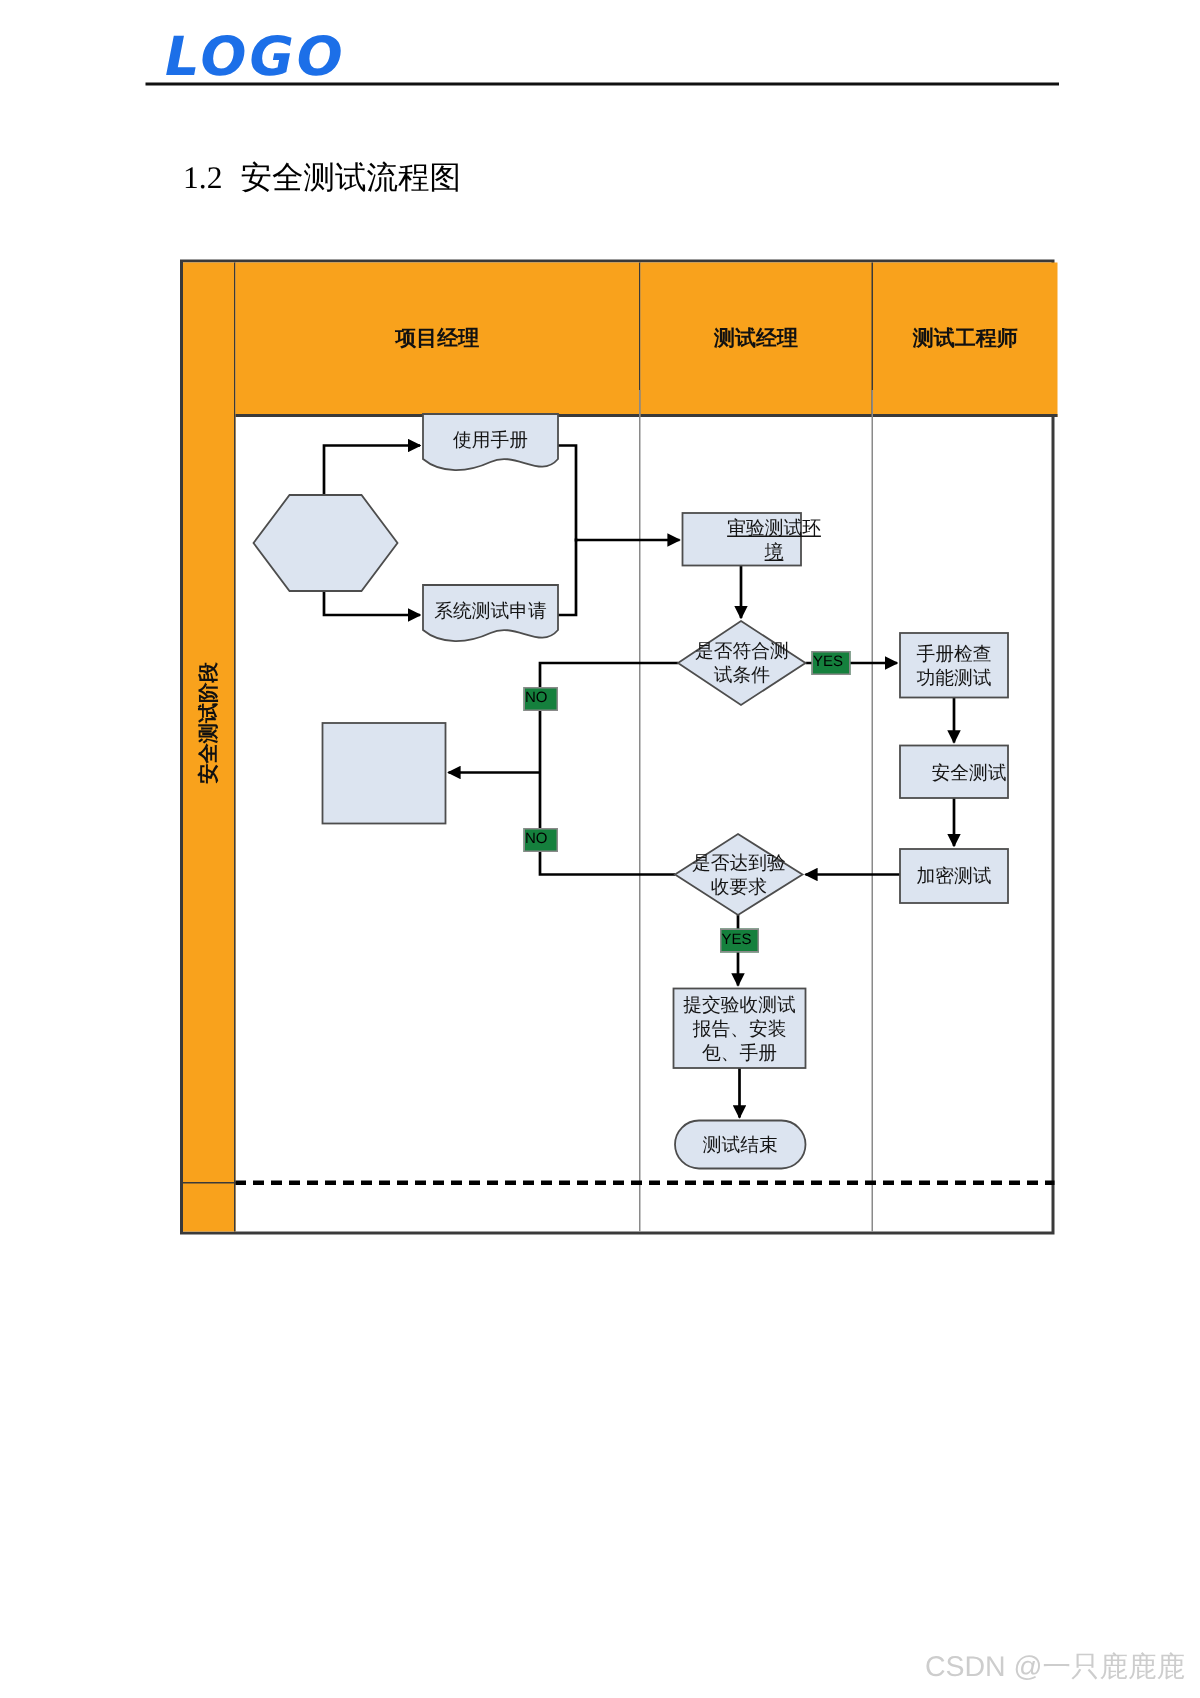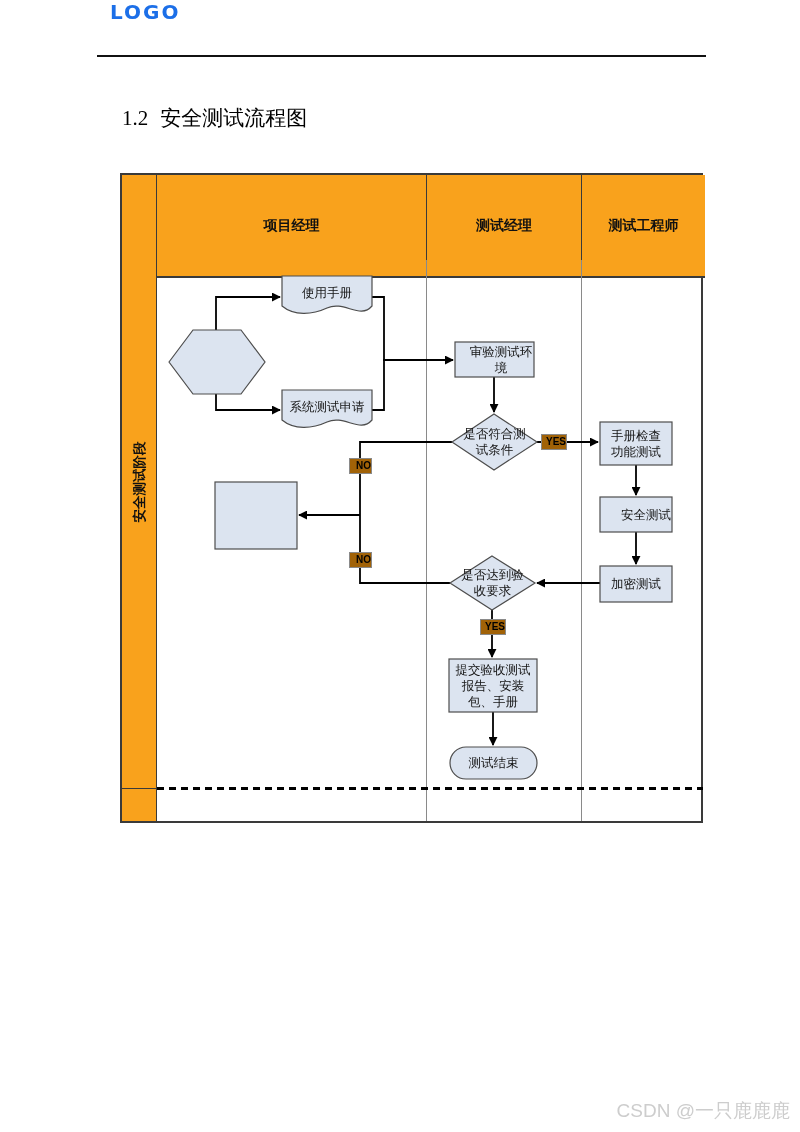--- a/index.html
+++ b/index.html
@@ -1,21 +1,21 @@
 <!DOCTYPE html>
 <html><head>
 <meta charset="utf-8">
 <style>
   html,body{margin:0;padding:0;background:#ffffff;}
   #page{position:relative;width:800px;height:1132px;background:#fff;overflow:hidden;
         font-family:"Liberation Serif","DejaVu Serif",serif;color:#111;}
 
   
-  #logo{position:absolute;left:110px;top:0;font-family:"DejaVu Sans","Liberation Sans",sans-serif;
-        font-weight:800;font-size:20px;letter-spacing:2px;color:#1c6fe8;}
+  #logo{position:absolute;left:110px;top:18px;font-family:"DejaVu Sans","Liberation Sans",sans-serif;
+        font-weight:800;font-size:36px;letter-spacing:2px;color:#1c6fe8;font-style:italic;}
   #header-rule{position:absolute;left:97px;top:55px;width:609px;height:2px;background:#111;}
 
   
   #section-heading{position:absolute;left:122px;top:104px;font-size:21px;color:#000;}
   #section-heading .num{font-family:"Liberation Serif",serif;}
   #section-heading .ttl{margin-left:12px;}
 
   
   #flowchart{position:absolute;left:120px;top:173px;width:583px;height:650px;
              border:2px solid #3a3a3a;box-sizing:border-box;}
@@ -40,23 +40,23 @@
   #lane-sep2{left:459px;}
 
   #phase-dashed-line{left:35px;top:612px;width:546px;height:3px;
       background:repeating-linear-gradient(90deg,#000 0 7px,transparent 7px 12px);}
 
   #flow-svg{position:absolute;left:0;top:0;width:583px;height:650px;}
 
   .node-label{position:absolute;display:flex;align-items:center;justify-content:center;
               text-align:center;font-size:12.5px;line-height:1.28;white-space:pre-line;
               color:#141414;z-index:3;}
-  .edge-label{position:absolute;background:#a16207;border:1px solid #8a8a8a;color:#000;
-              font-family:"Liberation Sans","DejaVu Sans",sans-serif;font-weight:bold;
-              font-size:10px;line-height:13px;text-align:right;z-index:3;}
+  .edge-label{position:absolute;background:#15803d;border:1px solid #8a8a8a;color:#000;
+              font-family:"Liberation Sans","DejaVu Sans",sans-serif;font-weight:normal;
+              font-size:10px;line-height:13px;text-align:left;z-index:3;}
 
   
   #watermark{position:absolute;right:10px;top:1098px;font-family:"Liberation Sans","DejaVu Sans",sans-serif;
              font-size:19px;color:#cdcdcd;}
 </style>
 </head>
 <body>
 
 <div id="page">
 
@@ -117,21 +117,21 @@
         <rect x="478" y="391" width="72" height="36"></rect>
         <polygon points="370,381 413,408 370,435 328,408"></polygon>
         <rect x="93" y="307" width="82" height="67"></rect>
         <rect x="327" y="484" width="88" height="53"></rect>
         <rect x="328" y="572" width="87" height="32" rx="16" ry="16"></rect>
       </g>
     </svg>
 
     <div class="node-label" style="left:160px;top:101px;width:90px;height:34px;">使用手册</div>
     <div class="node-label" style="left:160px;top:215px;width:90px;height:34px;">系统测试申请</div>
-    <div class="node-label" style="left:331px;top:167px;width:96px;height:35px;">审验测试环
+    <div class="node-label" style="left:346px;top:167px;width:96px;height:35px;text-decoration:underline;">审验测试环
 境</div>
     <div class="node-label" style="left:330px;top:239px;width:85px;height:56px;">是否符合测
 试条件</div>
     <div class="node-label" style="left:478px;top:247px;width:72px;height:43px;">手册检查
 功能测试</div>
     <div class="node-label" style="left:478px;top:322px;width:92px;height:35px;">安全测试</div>
     <div class="node-label" style="left:478px;top:391px;width:72px;height:36px;">加密测试</div>
     <div class="node-label" style="left:328px;top:381px;width:85px;height:54px;">是否达到验
 收要求</div>
     <div class="node-label" style="left:327px;top:484px;width:88px;height:53px;">提交验收测试

